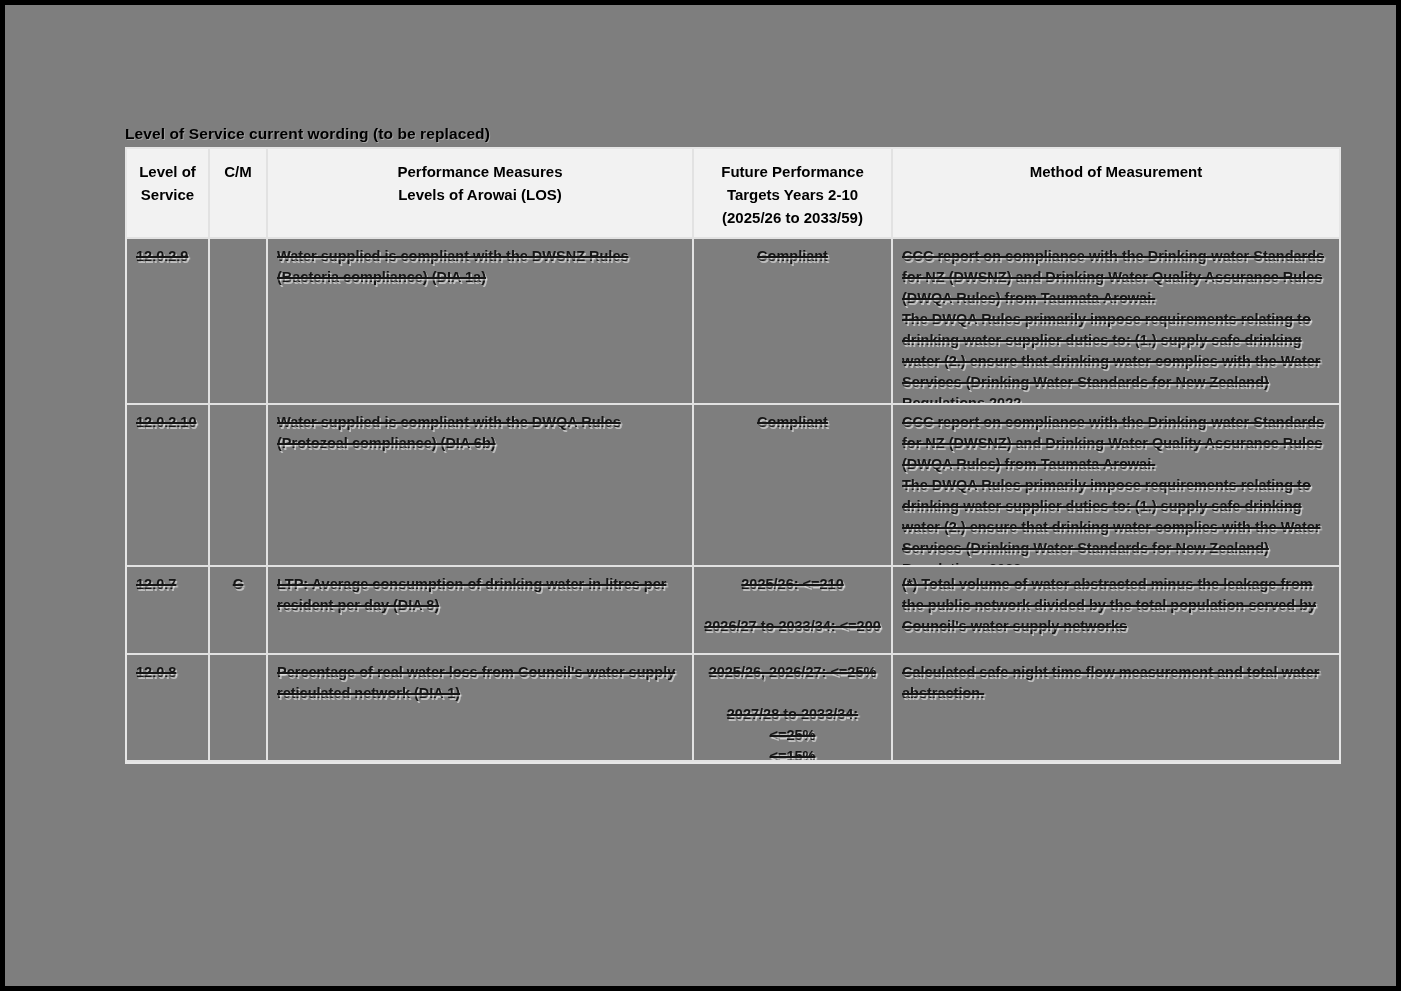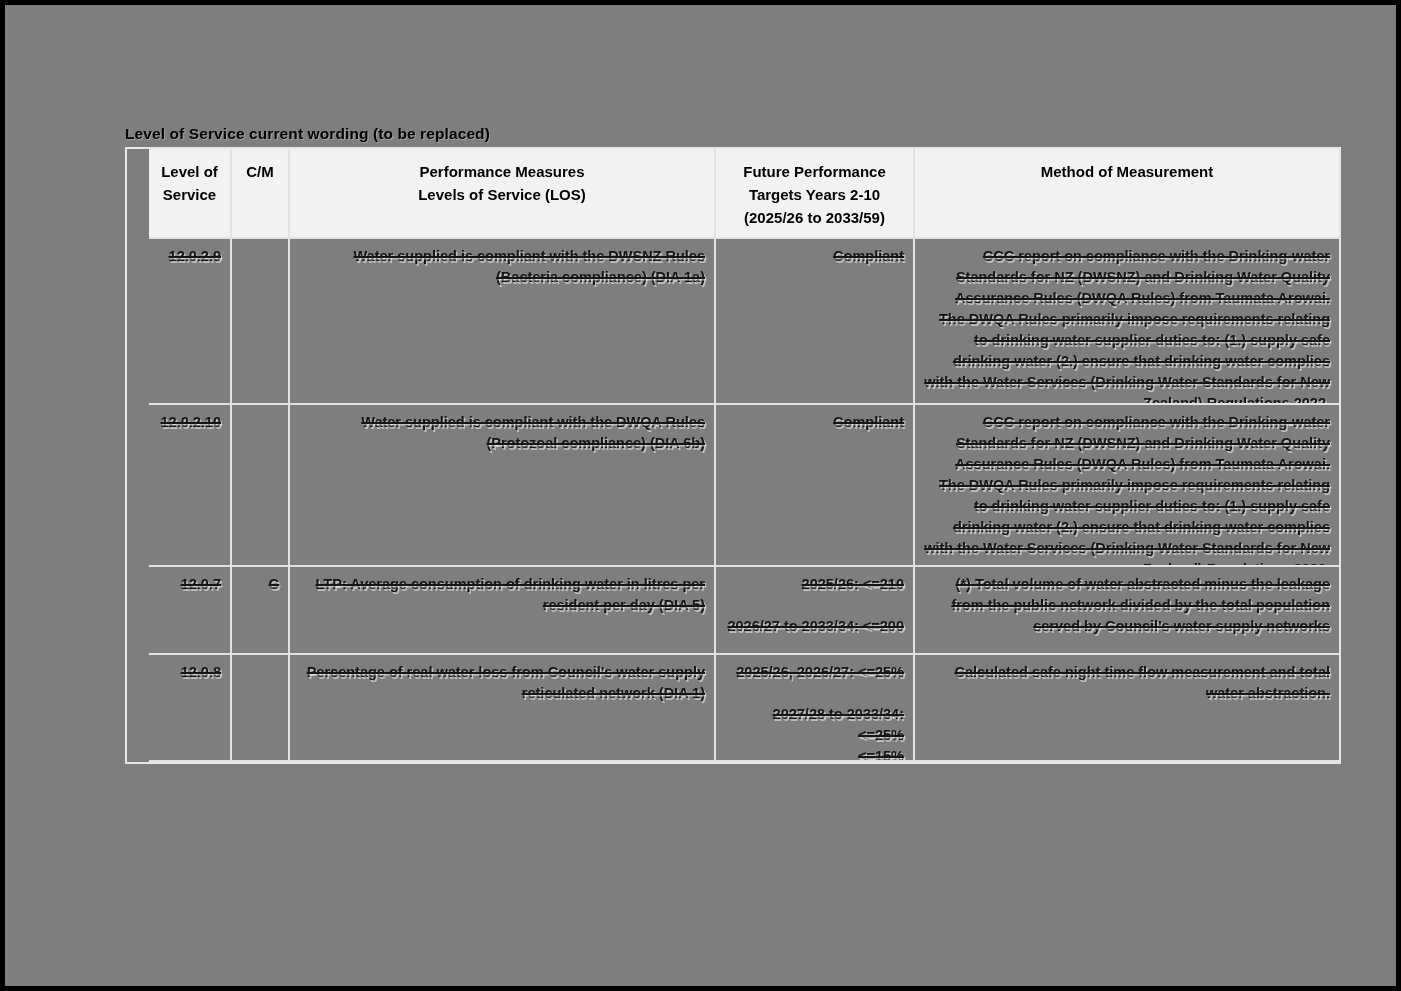--- a/index.html
+++ b/index.html
@@ -25,21 +25,20 @@
   .los-table{
     position:absolute;
     left:120px;top:142px;
     width:1216px;height:617px;
     box-sizing:border-box;
     display:grid;
     grid-template-columns:83px 58px 426px 199px 1fr;
     grid-template-rows:90px 166px 162px 88px 1fr;
     border:2px solid #e6e6e6;
     background:#7e7e7e;
-    padding-left:22px;
   }
   .tr{display:contents;}
   .cell{
     box-sizing:border-box;
     border-right:2px solid #e2e2e2;
     border-bottom:2px solid #e2e2e2;
     overflow:hidden;
   }
   .cell:nth-child(5n){border-right:none;}
   .th{
@@ -56,39 +55,38 @@
     background:transparent;
     color:#161616;
     font-weight:600;
     font-size:14.5px;
     line-height:21px;
     padding:7px 9px;
     white-space:pre-line;
     text-decoration:line-through;
     text-decoration-thickness:1.5px;
     text-shadow:1.5px 1.5px 0 rgba(255,255,255,.5);
-    text-align:right;
   }
-  .td.center{text-align:right;}
+  .td.center{text-align:center;}
 </style>
 </head>
 <body>
 
 <div class="canvas">
 
   <div class="doc-title">Level of Service current wording (to be replaced)</div>
 
   <div class="los-table">
 
     <div class="tr">
       <div class="cell th">Level of
 Service</div>
       <div class="cell th">C/M</div>
       <div class="cell th">Performance Measures
-Levels of Service (LOS)</div>
+Levels of Arowai (LOS)</div>
       <div class="cell th">Future Performance
 Targets Years 2-10
 (2025/26 to 2033/59)</div>
       <div class="cell th">Method of Measurement</div>
     </div>
 
     <div class="tr">
       <div class="cell td">12.0.2.9</div>
       <div class="cell td center"></div>
       <div class="cell td">Water supplied is compliant with the DWSNZ Rules (Bacteria compliance) (DIA 1a)</div>
@@ -102,21 +100,21 @@
       <div class="cell td center"></div>
       <div class="cell td">Water supplied is compliant with the DWQA Rules (Protozoal compliance) (DIA 6b)</div>
       <div class="cell td center">Compliant</div>
       <div class="cell td">CCC report on compliance with the Drinking-water Standards for NZ (DWSNZ) and Drinking Water Quality Assurance Rules (DWQA Rules) from Taumata Arowai.
 The DWQA Rules primarily impose requirements relating to drinking water supplier duties to: (1.) supply safe drinking water (2.) ensure that drinking water complies with the Water Services (Drinking Water Standards for New Zealand) Regulations 2022.</div>
     </div>
 
     <div class="tr">
       <div class="cell td">12.0.7</div>
       <div class="cell td center">C</div>
-      <div class="cell td">LTP: Average consumption of drinking water in litres per resident per day (DIA 5)</div>
+      <div class="cell td">LTP: Average consumption of drinking water in litres per resident per day (DIA 8)</div>
       <div class="cell td center">2025/26: &lt;=210
 
 2026/27 to 2033/34: &lt;=200</div>
       <div class="cell td">(*) Total volume of water abstracted minus the leakage from the public network divided by the total population served by Council's water supply networks</div>
     </div>
 
     <div class="tr">
       <div class="cell td">12.0.8</div>
       <div class="cell td center"></div>
       <div class="cell td">Percentage of real water loss from Council's water supply reticulated network (DIA 1)</div>

